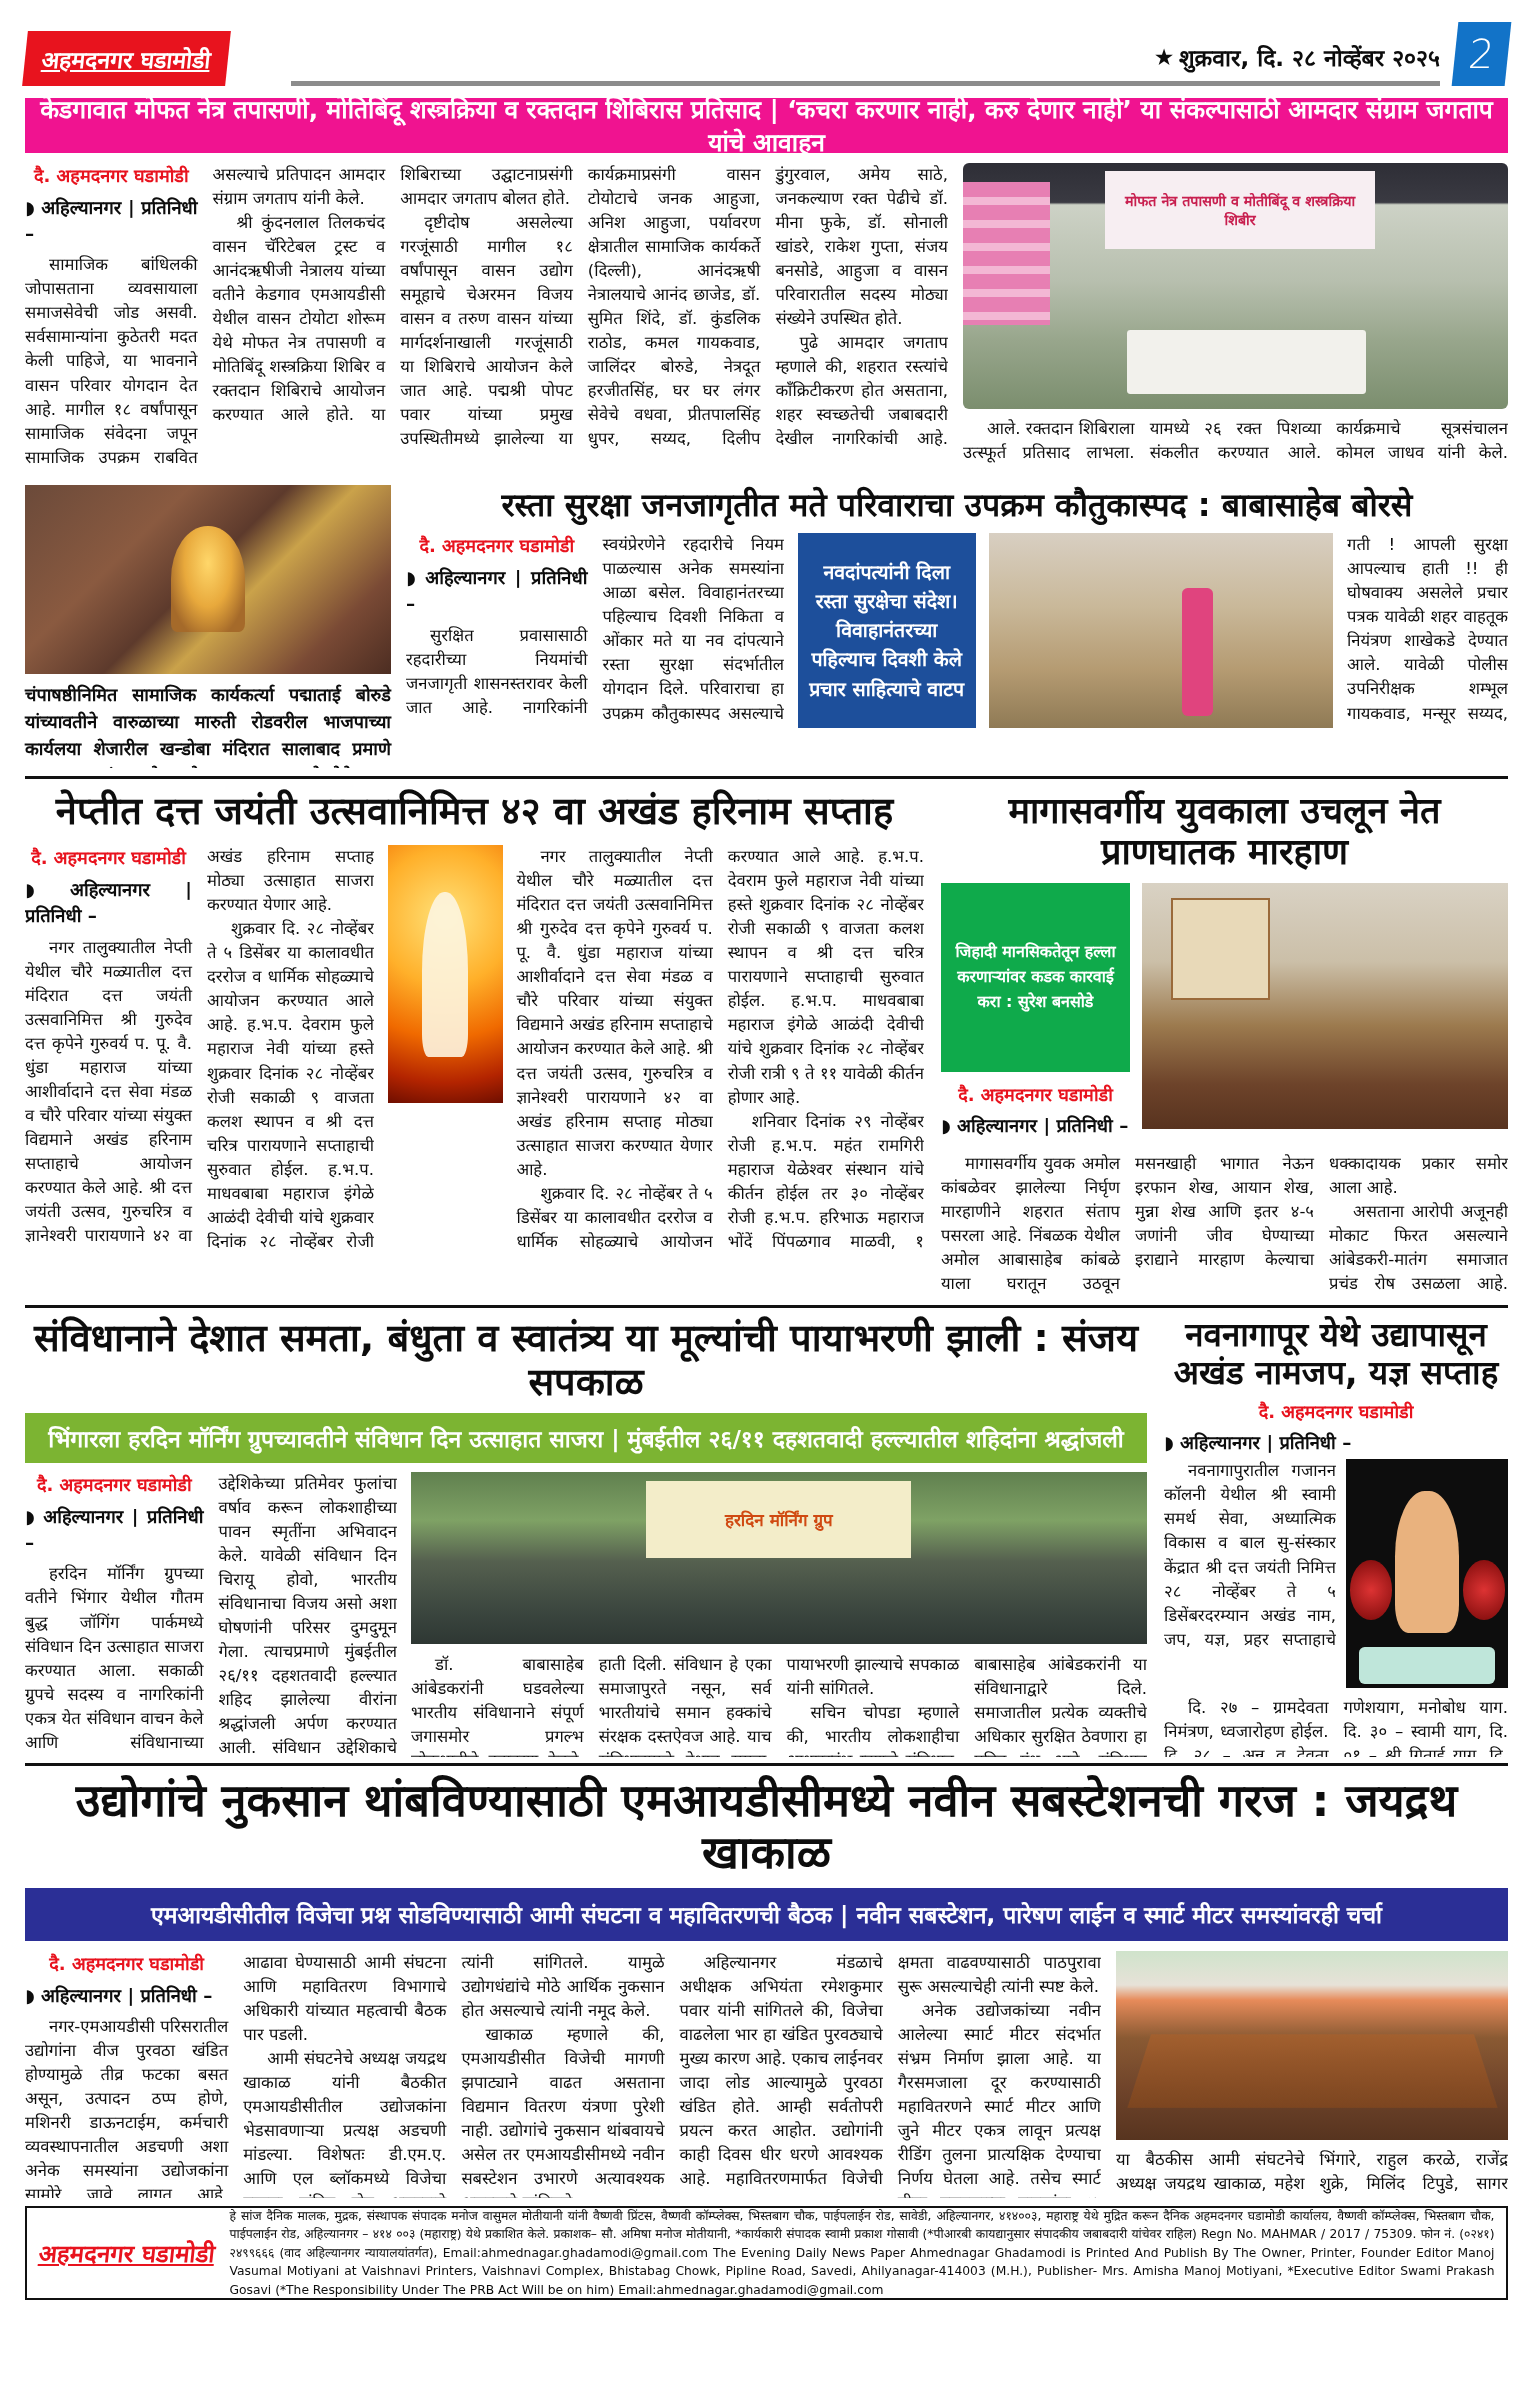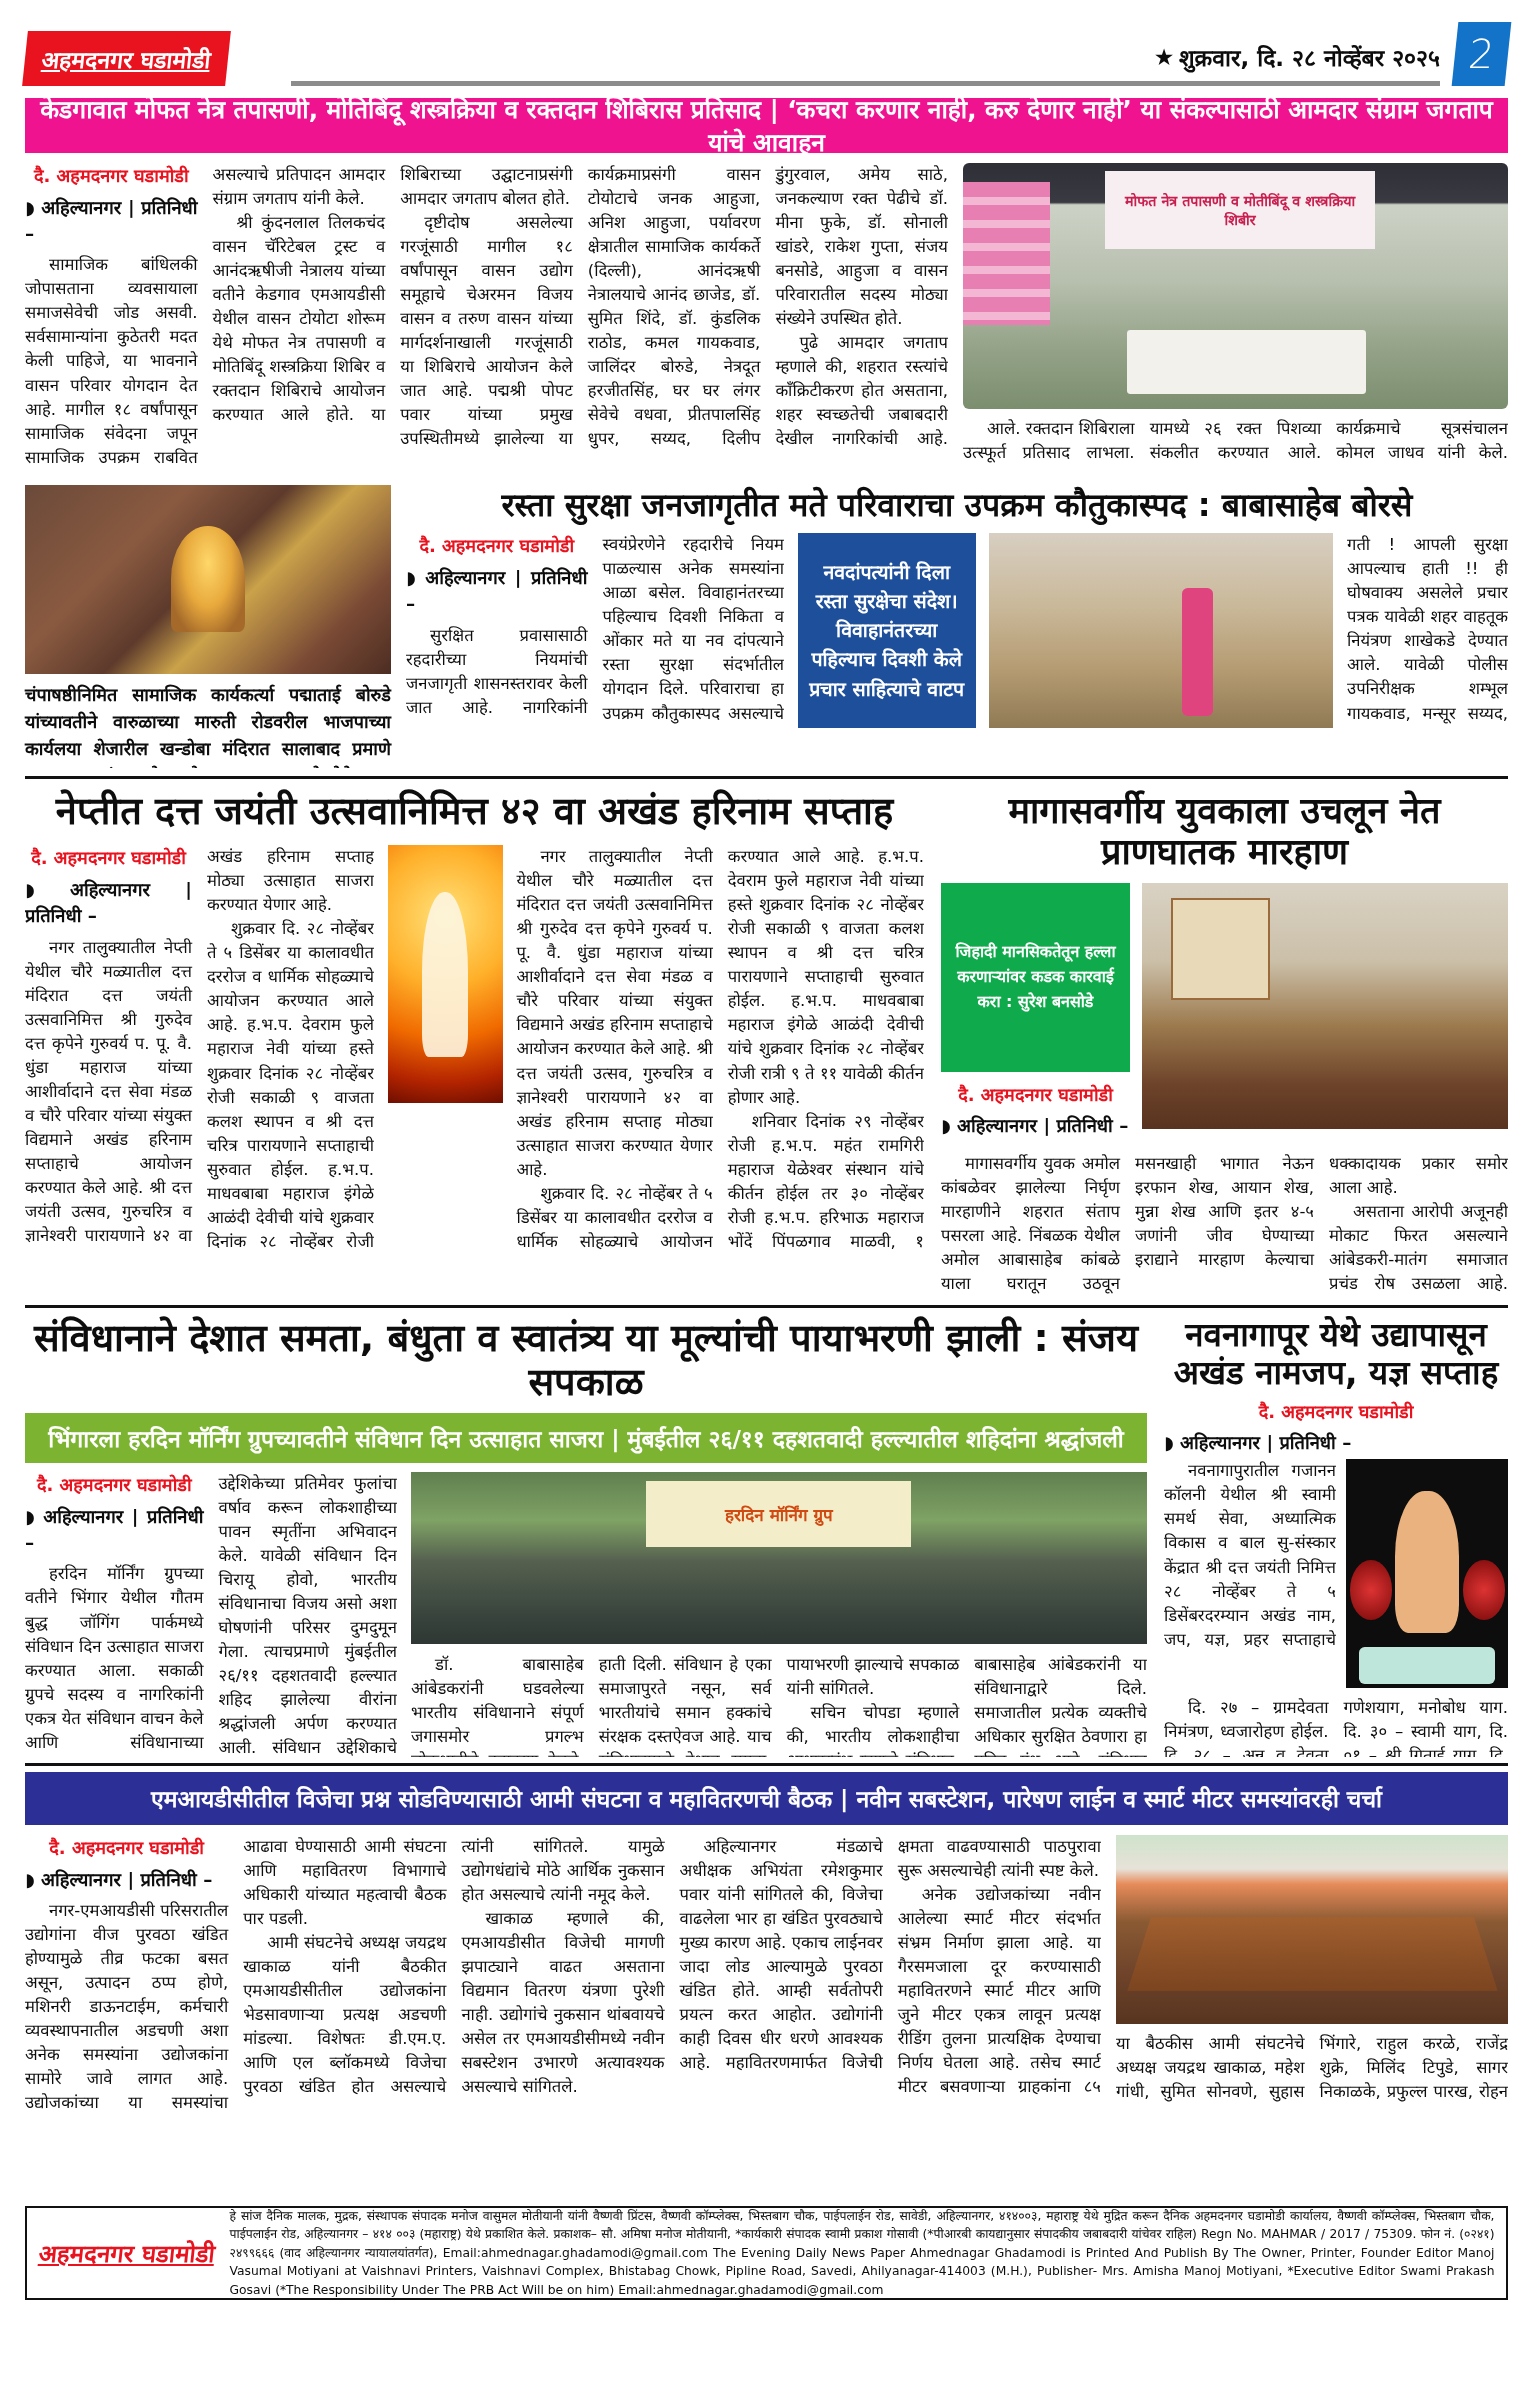--- a/index.html
+++ b/index.html
@@ -41,21 +41,21 @@
   .photo-eyecamp .banner{top:8px;left:26%;width:48%;height:69px;background:#f7eef2;color:#c81f4f;font-size:14.3px;padding:4.6px;}
   .photo-shrine{background:linear-gradient(135deg,#6b4a3a 0%,#8a5a40 30%,#5d3a2c 48%,#caa24a 60%,#7a4a35 82%,#4c2d22 100%);}
   .photo-shrine .idol{position:absolute;left:40%;top:22%;width:20%;height:56%;background:radial-gradient(ellipse at 50% 35%,#ffd76a,#e8a93c 45%,#a56a2a 80%);border-radius:50% 50% 8% 8%;}
   .photo-police{background:linear-gradient(180deg,#d8cfc2 0%,#c9b899 38%,#b59b72 70%,#8f7a55 100%);}
   .photo-police .saree{position:absolute;left:56%;top:28%;width:9%;height:66%;background:#e0447e;border-radius:5.7px;}
   .photo-spoffice{background:linear-gradient(180deg,#d9d2c4 0%,#cbbfa8 32%,#9c7a4e 58%,#6d432a 82%,#58331f 100%);}
   .photo-spoffice .map{position:absolute;left:8%;top:6%;width:26%;height:40%;background:#e8d9b8;border:2.3px solid #9a6a3a;}
   .deity{background:radial-gradient(circle at 50% 28%,#ffe27a 0%,#ffb02a 35%,#f06a00 62%,#b32400 85%,#6e0e00 100%);}
   .deity .figure{position:absolute;left:30%;top:18%;width:40%;height:64%;background:#fdf5e0;border-radius:48% 48% 14% 14%;opacity:.9;}
   .photo-morning{background:linear-gradient(180deg,#60804f 0%,#7fa265 28%,#55604f 52%,#3a453e 82%,#2e3733 100%);}
-  .photo-morning .banner{top:9.2px;left:32%;width:36%;height:66px;background:#f3edc9;color:#d04a12;font-size:17px;}
+  .photo-morning .banner{top:9.2px;left:32%;width:36%;height:77px;background:#f3edc9;color:#d04a12;font-size:17px;}
   .photo-swami{background:#0d0d0d;}
   .photo-swami .bolster{position:absolute;top:44%;width:26%;height:26%;background:radial-gradient(circle,#d33,#8d1111 80%);border-radius:50%;}
   .photo-swami .b1{left:2%}.photo-swami .b2{right:2%}
   .photo-swami .body{position:absolute;left:30%;top:14%;width:40%;height:62%;background:#e9b27e;border-radius:46% 46% 20% 20%;}
   .photo-swami .seat{position:absolute;left:8%;bottom:2%;width:84%;height:16%;background:#bfe6da;border-radius:5.7px;}
   .photo-meeting{background:linear-gradient(180deg,#cfe3cb 0%,#e7e2d8 18%,#e78b5a 26%,#8a5a33 46%,#6e432a 74%,#57341f 100%);}
   .photo-meeting .tabletop{position:absolute;left:6%;top:40%;width:88%;height:44%;background:linear-gradient(180deg,#a3602f,#7c4520);transform:perspective(286px) rotateX(28deg);}
   
   .row{display:flex;box-sizing:border-box;}
   .sect{box-sizing:border-box;overflow:hidden;}
@@ -232,20 +232,21 @@
           </div>
         </div>
         <div class="cols c2" style="margin-top:8px;height:103px;overflow:hidden;">
             <p class="para">दि. २७ – ग्रामदेवता निमंत्रण, ध्वजारोहण होईल. दि. २८ – अन्न व देवता स्थापना. दि. २९ – गणेशयाग, मनोबोध याग. दि. ३० – स्वामी याग, दि. ०१ – श्री गिताई याग, दि. ०२ – चंडीयाग. दि. ०३ रोजी श्री रुद्रयाग, ०४ रोजी बलीपूर्णाहुती होईल. दि.५ रोजी महानैवेद्य आरती मार्गदर्शन व महाप्रसादाने सप्ताहाची सांगता होईल.</p>
           </div>
       </div>
     </div>
   </div>
 
   <div class="sect rule-top" style="height:435px;margin:5.7px 25px 0;padding-top:5.7px;">
+    <div class="h2" style="font-size:45px;margin:3.4px 0 9.2px;">उद्योगांचे नुकसान थांबविण्यासाठी एमआयडीसीमध्ये नवीन सबस्टेशनची गरज : जयद्रथ खाकाळ</div>
     <div class="strip blue" style="margin:0 0 10.3px;">एमआयडीसीतील विजेचा प्रश्न सोडविण्यासाठी आमी संघटना व महावितरणची बैठक | नवीन सबस्टेशन, पारेषण लाईन व स्मार्ट मीटर समस्यांवरही चर्चा</div>
     <div class="row" style="gap:15px;">
       <div class="cols c5" style="width:1076px;height:286px;overflow:hidden;">
         <div class="byline">
           <p class="paper">दै. अहमदनगर घडामोडी</p>
           <p class="place">◗ अहिल्यानगर | प्रतिनिधी –</p>
         </div>
         <div>
             <p class="para">नगर-एमआयडीसी परिसरातील उद्योगांना वीज पुरवठा खंडित होण्यामुळे तीव्र फटका बसत असून, उत्पादन ठप्प होणे, मशिनरी डाऊनटाईम, कर्मचारी व्यवस्थापनातील अडचणी अशा अनेक समस्यांना उद्योजकांना सामोरे जावे लागत आहे. उद्योजकांच्या या समस्यांचा आढावा घेण्यासाठी आमी संघटना आणि महावितरण विभागाचे अधिकारी यांच्यात महत्वाची बैठक पार पडली.</p>
             <p class="para">आमी संघटनेचे अध्यक्ष जयद्रथ खाकाळ यांनी बैठकीत एमआयडीसीतील उद्योजकांना भेडसावणाऱ्या प्रत्यक्ष अडचणी मांडल्या. विशेषतः डी.एम.ए. आणि एल ब्लॉकमध्ये विजेचा पुरवठा खंडित होत असल्याचे त्यांनी सांगितले. यामुळे उद्योगधंद्यांचे मोठे आर्थिक नुकसान होत असल्याचे त्यांनी नमूद केले.</p>

